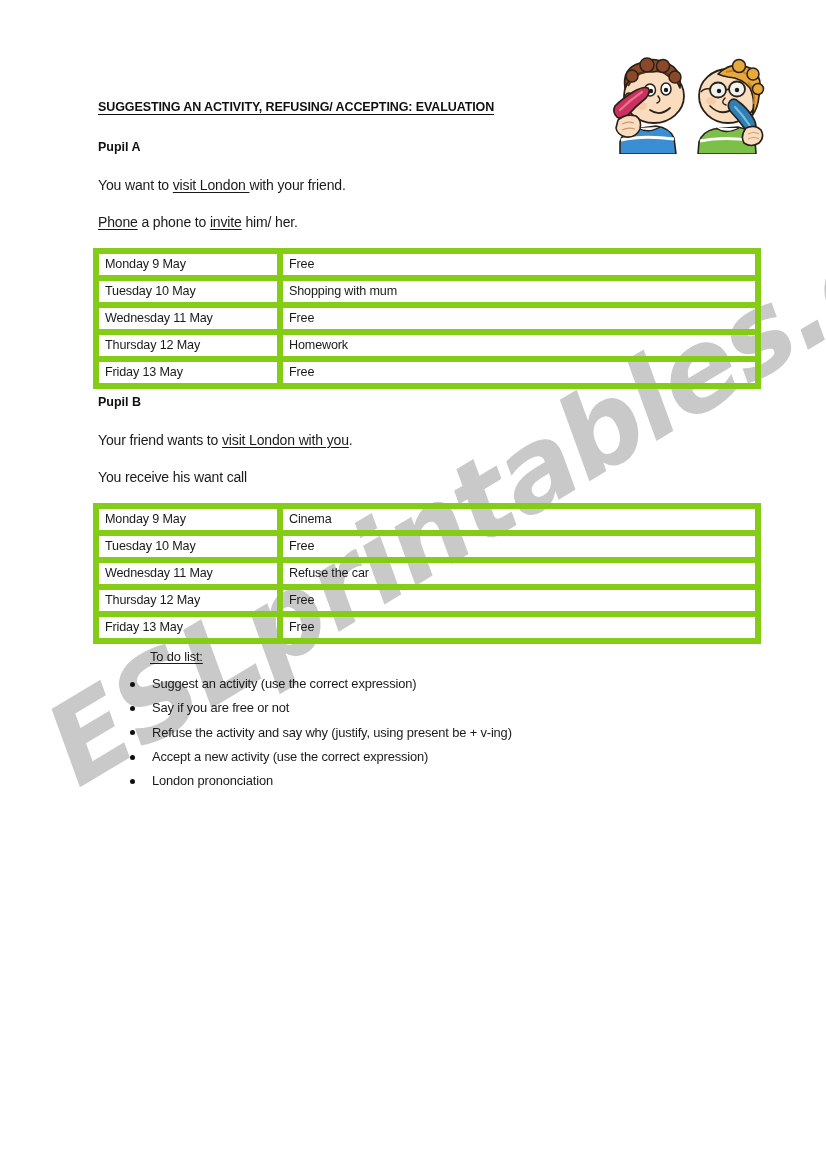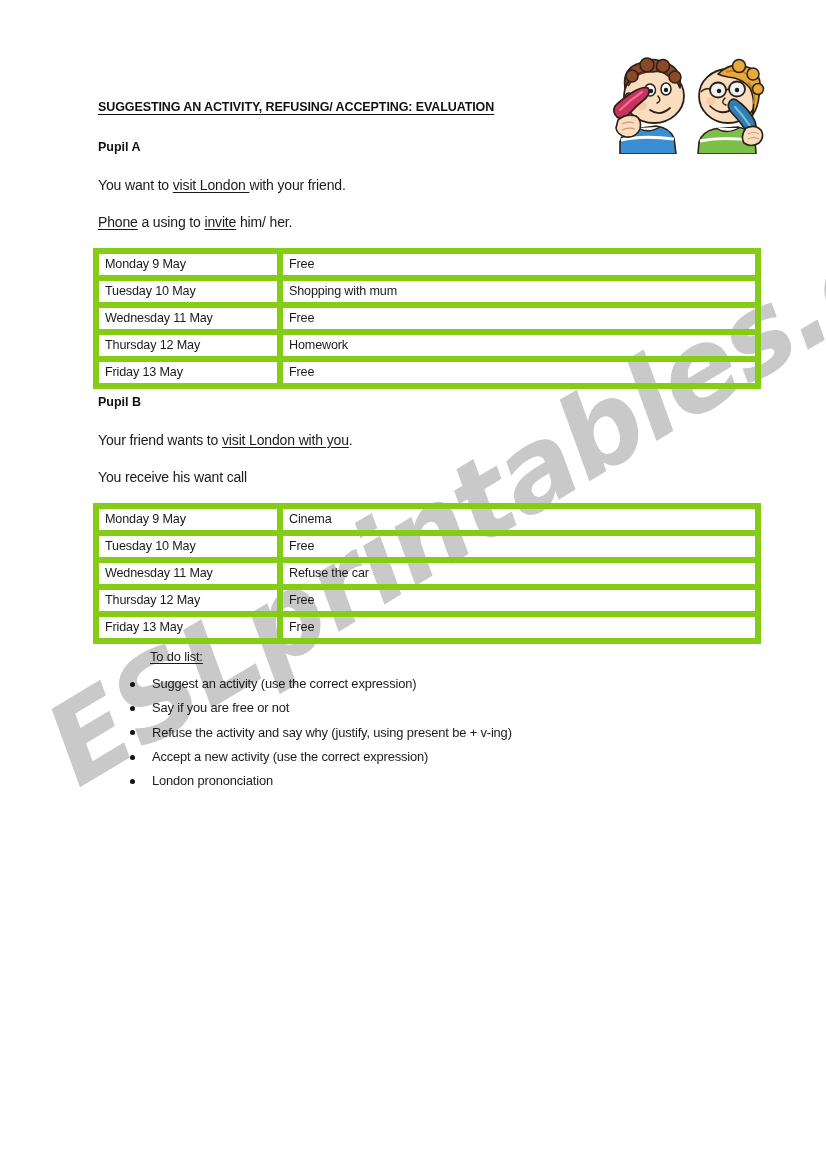--- a/index.html
+++ b/index.html
@@ -257,21 +257,21 @@
   </div>
 
   <div id="content">
 
     <div class="doc-title">SUGGESTING AN ACTIVITY, REFUSING/ ACCEPTING: EVALUATION</div>
 
     <div class="pupil-head" style="top:140px">Pupil A</div>
 
     <div class="body-line" style="top:177px"><span>You want to </span><u>visit London </u><span>with your friend.</span></div>
 
-    <div class="body-line" style="top:214px"><u>Phone</u><span> a using to </span><u>invite</u><span> him/ her.</span></div>
+    <div class="body-line" style="top:214px"><u>Phone</u><span> a phone to </span><u>invite</u><span> him/ her.</span></div>
 
     <table class="sched-table" id="table-a" style="top:248px">
       <tbody>
           <tr>
             <td class="col-day">Monday 9 May</td>
             <td class="col-act">Free</td>
           </tr>
           <tr>
             <td class="col-day">Tuesday 10 May</td>
             <td class="col-act">Shopping with mum</td>

